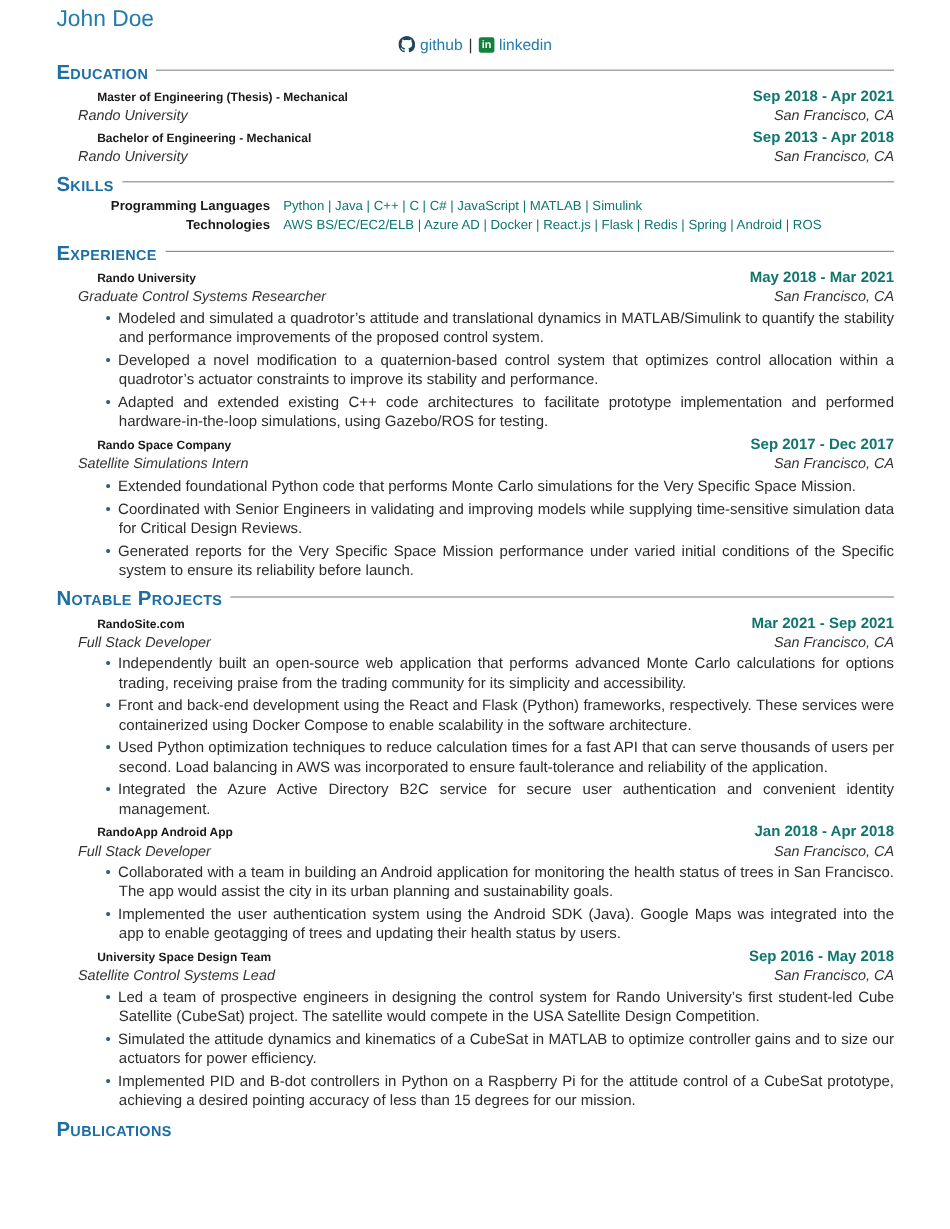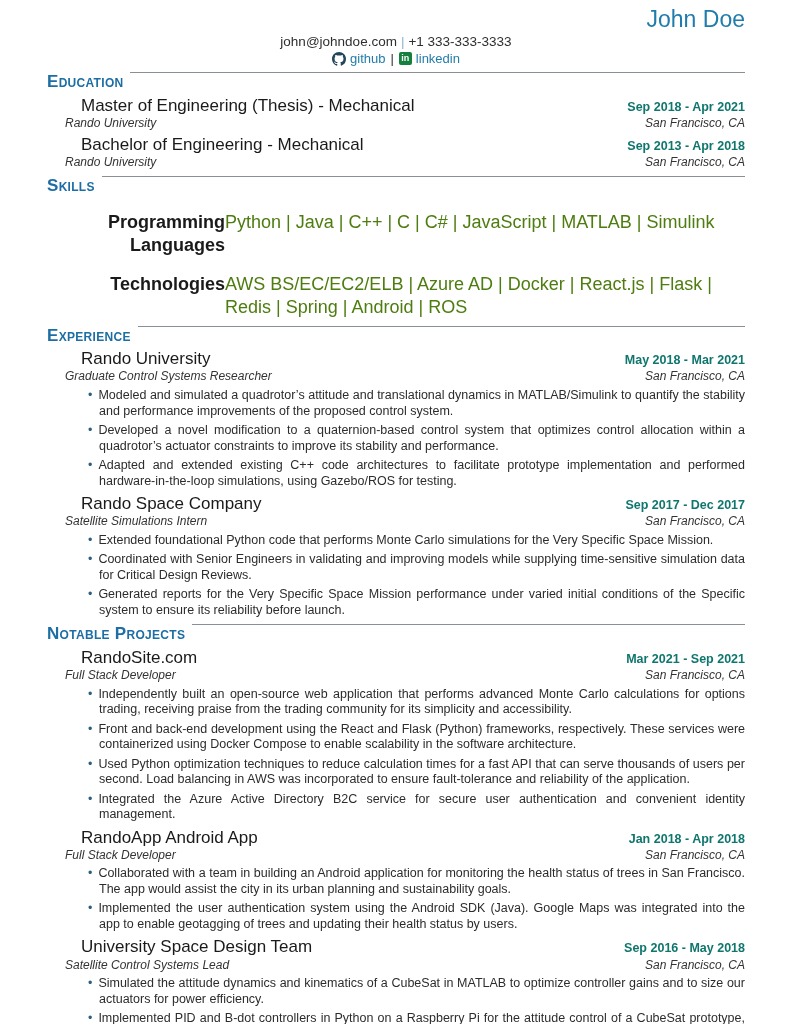--- a/index.html
+++ b/index.html
@@ -4,60 +4,57 @@
 <style>
   * { margin:0; padding:0; box-sizing:border-box; }
   html,body { background:#ffffff; }
   body {
     width:792px; height:1024px; overflow:hidden;
     padding:6px 47px 0 47px;
     font-family:"Liberation Sans", sans-serif;
     color:#2e2e2e;
   }
   
-  .name { text-align:right; color:#1f7cab; font-size:23px; font-weight:normal; line-height:1.15; }
+  .name { text-align:left; color:#1f7cab; font-size:19px; font-weight:normal; line-height:1.15; }
   .contact { text-align:center; font-size:13.5px; color:#2f2f2f; margin-top:2px; }
   .contact .sep { color:#8fb3cc; padding:0 4px; }
   .links { display:flex; justify-content:center; align-items:center; gap:5px; margin-top:2px;
            font-size:13px; color:#1f7cab; }
   .link { display:inline-flex; align-items:center; gap:4px; color:#1f7cab; cursor:pointer; }
   .gh-icon { width:14px; height:14px; display:inline-block; }
   .li-icon { width:13px; height:13px; background:#15803d; color:#ffffff; border-radius:2px;
              font-size:9px; font-weight:bold; display:inline-flex; align-items:center;
              justify-content:center; line-height:1; }
   .links .sep { color:#2e2e2e; }
   
-  .sec-head { display:flex; align-items:flex-start; gap:7px; margin-top:6px; }
+  .sec-head { display:flex; align-items:center; gap:7px; margin-top:6px; }
   .sec-title { font-variant:small-caps; font-weight:bold; font-size:17px; color:#1c6ea4;
                letter-spacing:.3px; line-height:1.15; white-space:nowrap; }
   .sec-rule { flex:1; border-bottom:1px solid #8a8f94; margin-bottom:4px; }
   
   .entry { margin-left:18px; margin-top:3px; }
   .erow { display:flex; justify-content:space-between; align-items:baseline; line-height:1.25; }
-  .etitle { font-weight:normal; font-size:17px; color:#1a1a1a;padding-left:16px; }
+  .etitle { font-weight:bold; font-size:10px; color:#1a1a1a;padding-left:16px; }
   .edate  { font-weight:bold; font-size:12.5px; color:#0f766e; white-space:nowrap; }
   .esub   { font-style:italic; font-size:12px; color:#333333; }
   .eloc   { font-style:italic; font-size:12px; color:#333333; white-space:nowrap;text-align:center; }
   .bullets { margin-top:1px; }
   .bullet { font-size:12.5px; line-height:1.26; color:#2c2c2c; text-align:justify;
             margin:3.5px 0 3.5px 23px; padding-left:11px; text-indent:-11px; }
   .bullet::before { content:"\2022"; color:#2d5f7e; padding-right:6px; }
   
-  .skrow { display:flex; font-size:18px; line-height:1.3; margin-top:15px; margin-left:18px; }
+  .skrow { display:flex; gap:11px; font-size:11px; line-height:1.3; margin-top:2px; margin-left:18px; }
   .sklabel { width:160px; flex-shrink:0; text-align:right; font-weight:bold; color:#1a1a1a; }
-  .skval { color:#4d7c0f; }
+  .skval { color:#0f766e; }
 </style>
 </head>
 <body>
 
 <div>
   <h1 class="name">John Doe</h1>
-  <div class="contact">
-    <span>john@johndoe.com</span><span class="sep">|</span><span>+1 333-333-3333</span>
-  </div>
   <div class="links">
     <span class="link">
       <span class="gh-icon">
         <svg viewBox="0 0 16 16" width="14" height="14">
             <path fill="#23465c" d="M8 0C3.58 0 0 3.58 0 8c0 3.54 2.29 6.53 5.47 7.59.4.07.55-.17.55-.38 0-.19-.01-.82-.01-1.49-2.01.37-2.53-.49-2.69-.94-.09-.23-.48-.94-.82-1.13-.28-.15-.68-.52-.01-.53.63-.01 1.08.58 1.23.82.72 1.21 1.87.87 2.33.66.07-.52.28-.87.51-1.07-1.78-.2-3.64-.89-3.64-3.95 0-.87.31-1.59.82-2.15-.08-.2-.36-1.02.08-2.12 0 0 .67-.21 2.2.82.64-.18 1.32-.27 2-.27s1.36.09 2 .27c1.53-1.04 2.2-.82 2.2-.82.44 1.1.16 1.92.08 2.12.51.56.82 1.27.82 2.15 0 3.07-1.87 3.75-3.65 3.95.29.25.54.73.54 1.48 0 1.07-.01 1.93-.01 2.2 0 .21.15.46.55.38A8.01 8.01 0 0 0 16 8c0-4.42-3.58-8-8-8z"></path>
           </svg>
       </span>
       <span>github</span>
     </span>
     <span class="sep">|</span>
@@ -190,20 +187,21 @@
   <div class="entry">
     <div class="erow">
       <span class="etitle">University Space Design Team</span>
       <span class="edate">Sep 2016 - May 2018</span>
     </div>
     <div class="erow">
       <span class="esub">Satellite Control Systems Lead</span>
       <span class="eloc">San Francisco, CA</span>
     </div>
     <div class="bullets">
+      <p class="bullet">Led a team of prospective engineers in designing the control system for Rando University’s first student-led Cube Satellite (CubeSat) project.  The satellite would compete in the USA Satellite Design Competition.</p>
       <p class="bullet">Simulated the attitude dynamics and kinematics of a CubeSat in MATLAB to optimize controller gains and to size our actuators for power efficiency.</p>
       <p class="bullet">Implemented PID and B-dot controllers in Python on a Raspberry Pi for the attitude control of a CubeSat prototype, achieving a desired pointing accuracy of less than 15 degrees for our mission.</p>
     </div>
   </div>
 </div>
 
 <div>
   <div class="sec-head">
     <span class="sec-title">Publications</span>
 

